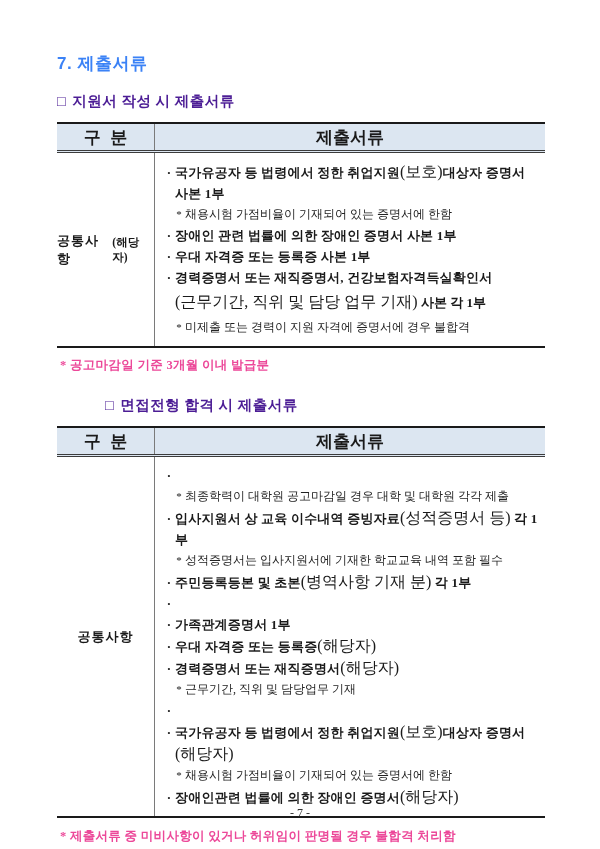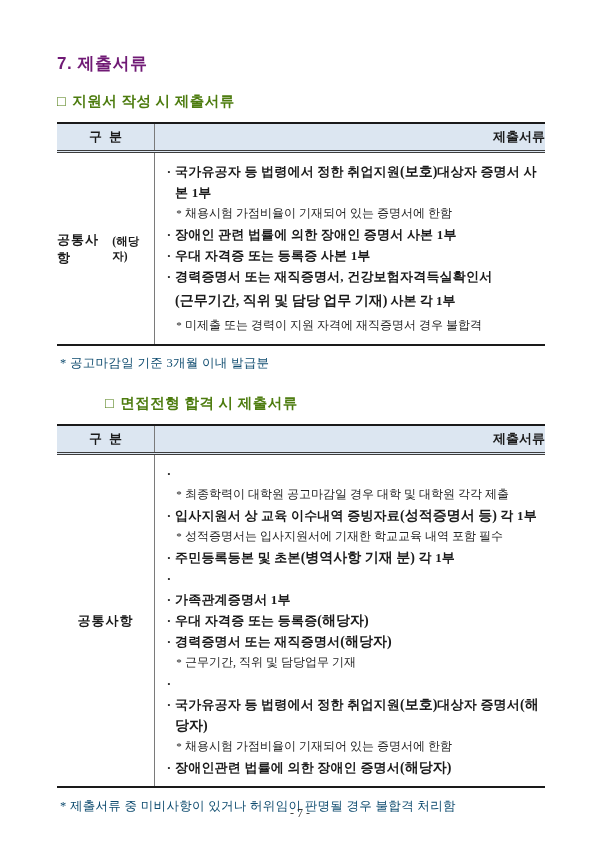--- a/index.html
+++ b/index.html
@@ -13,57 +13,57 @@
   .page {
     width: 600px;
     height: 849px;
     padding: 52px 55px 0 57px;
     position: relative;
   }
   .doc-title {
     font-family: "Liberation Sans", sans-serif;
     font-size: 17px;
     font-weight: 700;
-    color: #701a75;
+    color: #3b82f6;
     letter-spacing: 0.5px;
     margin-bottom: 17px;
   }
   .section-heading {
     font-family: "Liberation Serif", serif;
     font-size: 14.5px;
     font-weight: 700;
-    color: #4d7c0f;
+    color: #4c1d95;
     margin-bottom: 11px;
     letter-spacing: 0.5px;
   }
   .section-heading .box-glyph { font-weight: 400; margin-right: 6px; }
   .tbl {
     width: 488px;
     border-top: 2px solid #1a1a1a;
     border-bottom: 2px solid #1a1a1a;
   }
   .tbl-header {
     display: flex;
     background: #dce6f1;
     border-bottom: 3px double #3c3c3c;
     height: 29px;
     align-items: center;
     font-family: "Liberation Sans", sans-serif;
-    font-size: 13px;
+    font-size: 17px;
     font-weight: 700;
   }
   .tbl-header .hcol1 {
     width: 98px;
     text-align: center;
     white-space: pre;
     border-right: 1px solid #7a7a7a;
     align-self: stretch;
     display: flex; align-items: center; justify-content: center;
   }
-  .tbl-header .hcol2 { flex: 1; text-align: right; }
+  .tbl-header .hcol2 { flex: 1; text-align: center; }
   .tbl-body { display: flex; }
   .tbl-body .bcol1 {
     width: 98px;
     border-right: 1px solid #7a7a7a;
     display: flex;
     flex-direction: row;
     align-items: center;
     justify-content: center;
   }
   .lbl-main { font-size: 13px; font-weight: 700; letter-spacing: 1px; }
@@ -73,25 +73,25 @@
   .doc-line .bullet {
     flex: 0 0 auto;
     text-align: center;
   }
   .doc-line.lvl1 { line-height: 21px; font-size: 13px; font-weight: 600; letter-spacing: 0.2px; }
   .doc-line.lvl1 .bullet { width: 12px; font-weight: 700; }
   .doc-line.lvl2 { line-height: 21px; font-size: 12px; font-weight: 400; color: #222; }
   .doc-line.lvl2 .bullet { width: 12px; margin-left: 10px; font-size: 11px; }
   .doc-line.lvl0 { line-height: 28px; font-size: 13px; font-weight: 600; }
   .doc-line.lvl0 .bullet { width: 12px; }
-  .doc-line .small { font-size: 14px; font-weight: 700; letter-spacing: 0; }
+  .doc-line .small { font-size: 16px; font-weight: 400; letter-spacing: 0; }
   .note {
     font-size: 12.5px;
-    font-weight: 400;
-    color: #0c4a6e;
+    font-weight: 700;
+    color: #ec4899;
     margin-top: 9px;
     padding-left: 3px;
     letter-spacing: 0.3px;
   }
   .sect-gap { margin-top: 22px; padding-left: 48px; }
   .footer-note { margin-top: 10px; }
   .page-number {
     position: absolute;
     left: 0;
     width: 600px;
@@ -143,21 +143,21 @@
           <div class="doc-line lvl1">
             <span class="bullet">·</span>
             <span class="txt"><span>경력증명서 또는 재직증명서, 건강보험자격득실확인서</span></span>
           </div>
           <div class="doc-line lvl0">
             <span class="bullet"></span>
             <span class="txt"><span class="small">(근무기간, 직위 및 담당 업무 기재)</span><span> 사본 각 1부</span></span>
           </div>
           <div class="doc-line lvl2">
             <span class="bullet">*</span>
-            <span class="txt"><span>미제출 또는 경력이 지원 자격에 재직증명서 경우 불합격</span></span>
+            <span class="txt"><span>미제출 또는 경력이 지원 자격에 증명서에 경우 불합격</span></span>
           </div>
         </div>
     </div>
   </div>
 
   <div class="note">* 공고마감일 기준 3개월 이내 발급분</div>
 
   <div class="section-heading sect-gap">
     <span class="box-glyph">□</span><span>면접전형 합격 시 제출서류</span>
   </div>

